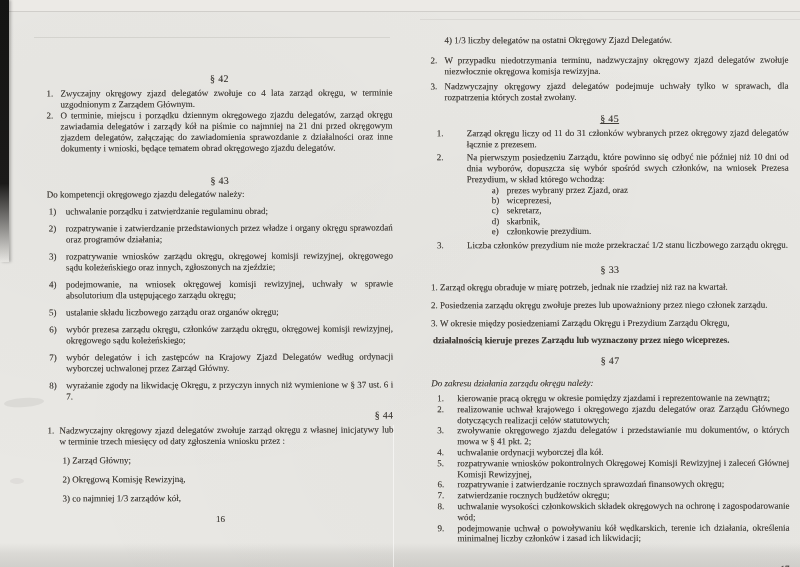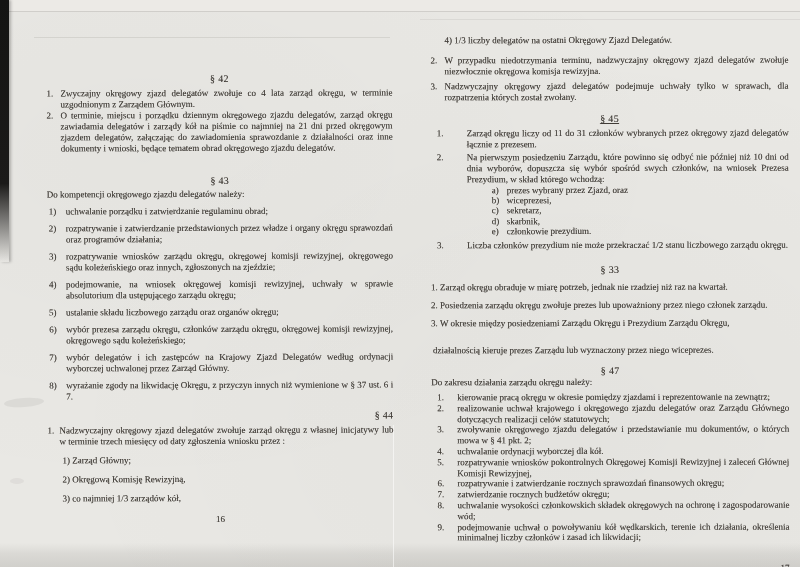--- a/index.html
+++ b/index.html
@@ -70,23 +70,23 @@
   .pr-l44 .li{margin-top:4px;}
   .pr-l44 .num{width:14px;}
   .pr-h45{margin-top:10px;text-decoration:underline;}
   .pr-l45{margin-top:4px;margin-left:6px;}
   .pr-l45 .li{margin-top:2px;}
   .pr-l45 .num{width:30px;}
   .pr-sublist{margin-left:61px;line-height:10.2px;}
   .pr-sublist .num{width:15px;}
   .pr-h46{margin-top:13px;}
   .pr-p46{margin-top:7px;}
-  .pr-p46-cont{margin-top:16px;margin-left:2px;}
+  .pr-p46-cont{margin-top:6px;margin-left:2px;font-weight:bold;}
   .pr-h47{margin-top:9px;}
-  .pr-i47{margin-top:1px;}
+  .pr-i47{margin-top:12px;font-style:italic;}
   .pr-l47{margin-top:4px;margin-left:6px;line-height:10.8px;}
   .pr-l47 .num{width:20px;}
   .pagenum-r{text-align:right;margin-top:20px;}
 </style>
 </head>
 <body>
 
 <div class="scan">
 
   <div class="corner-top"></div>

